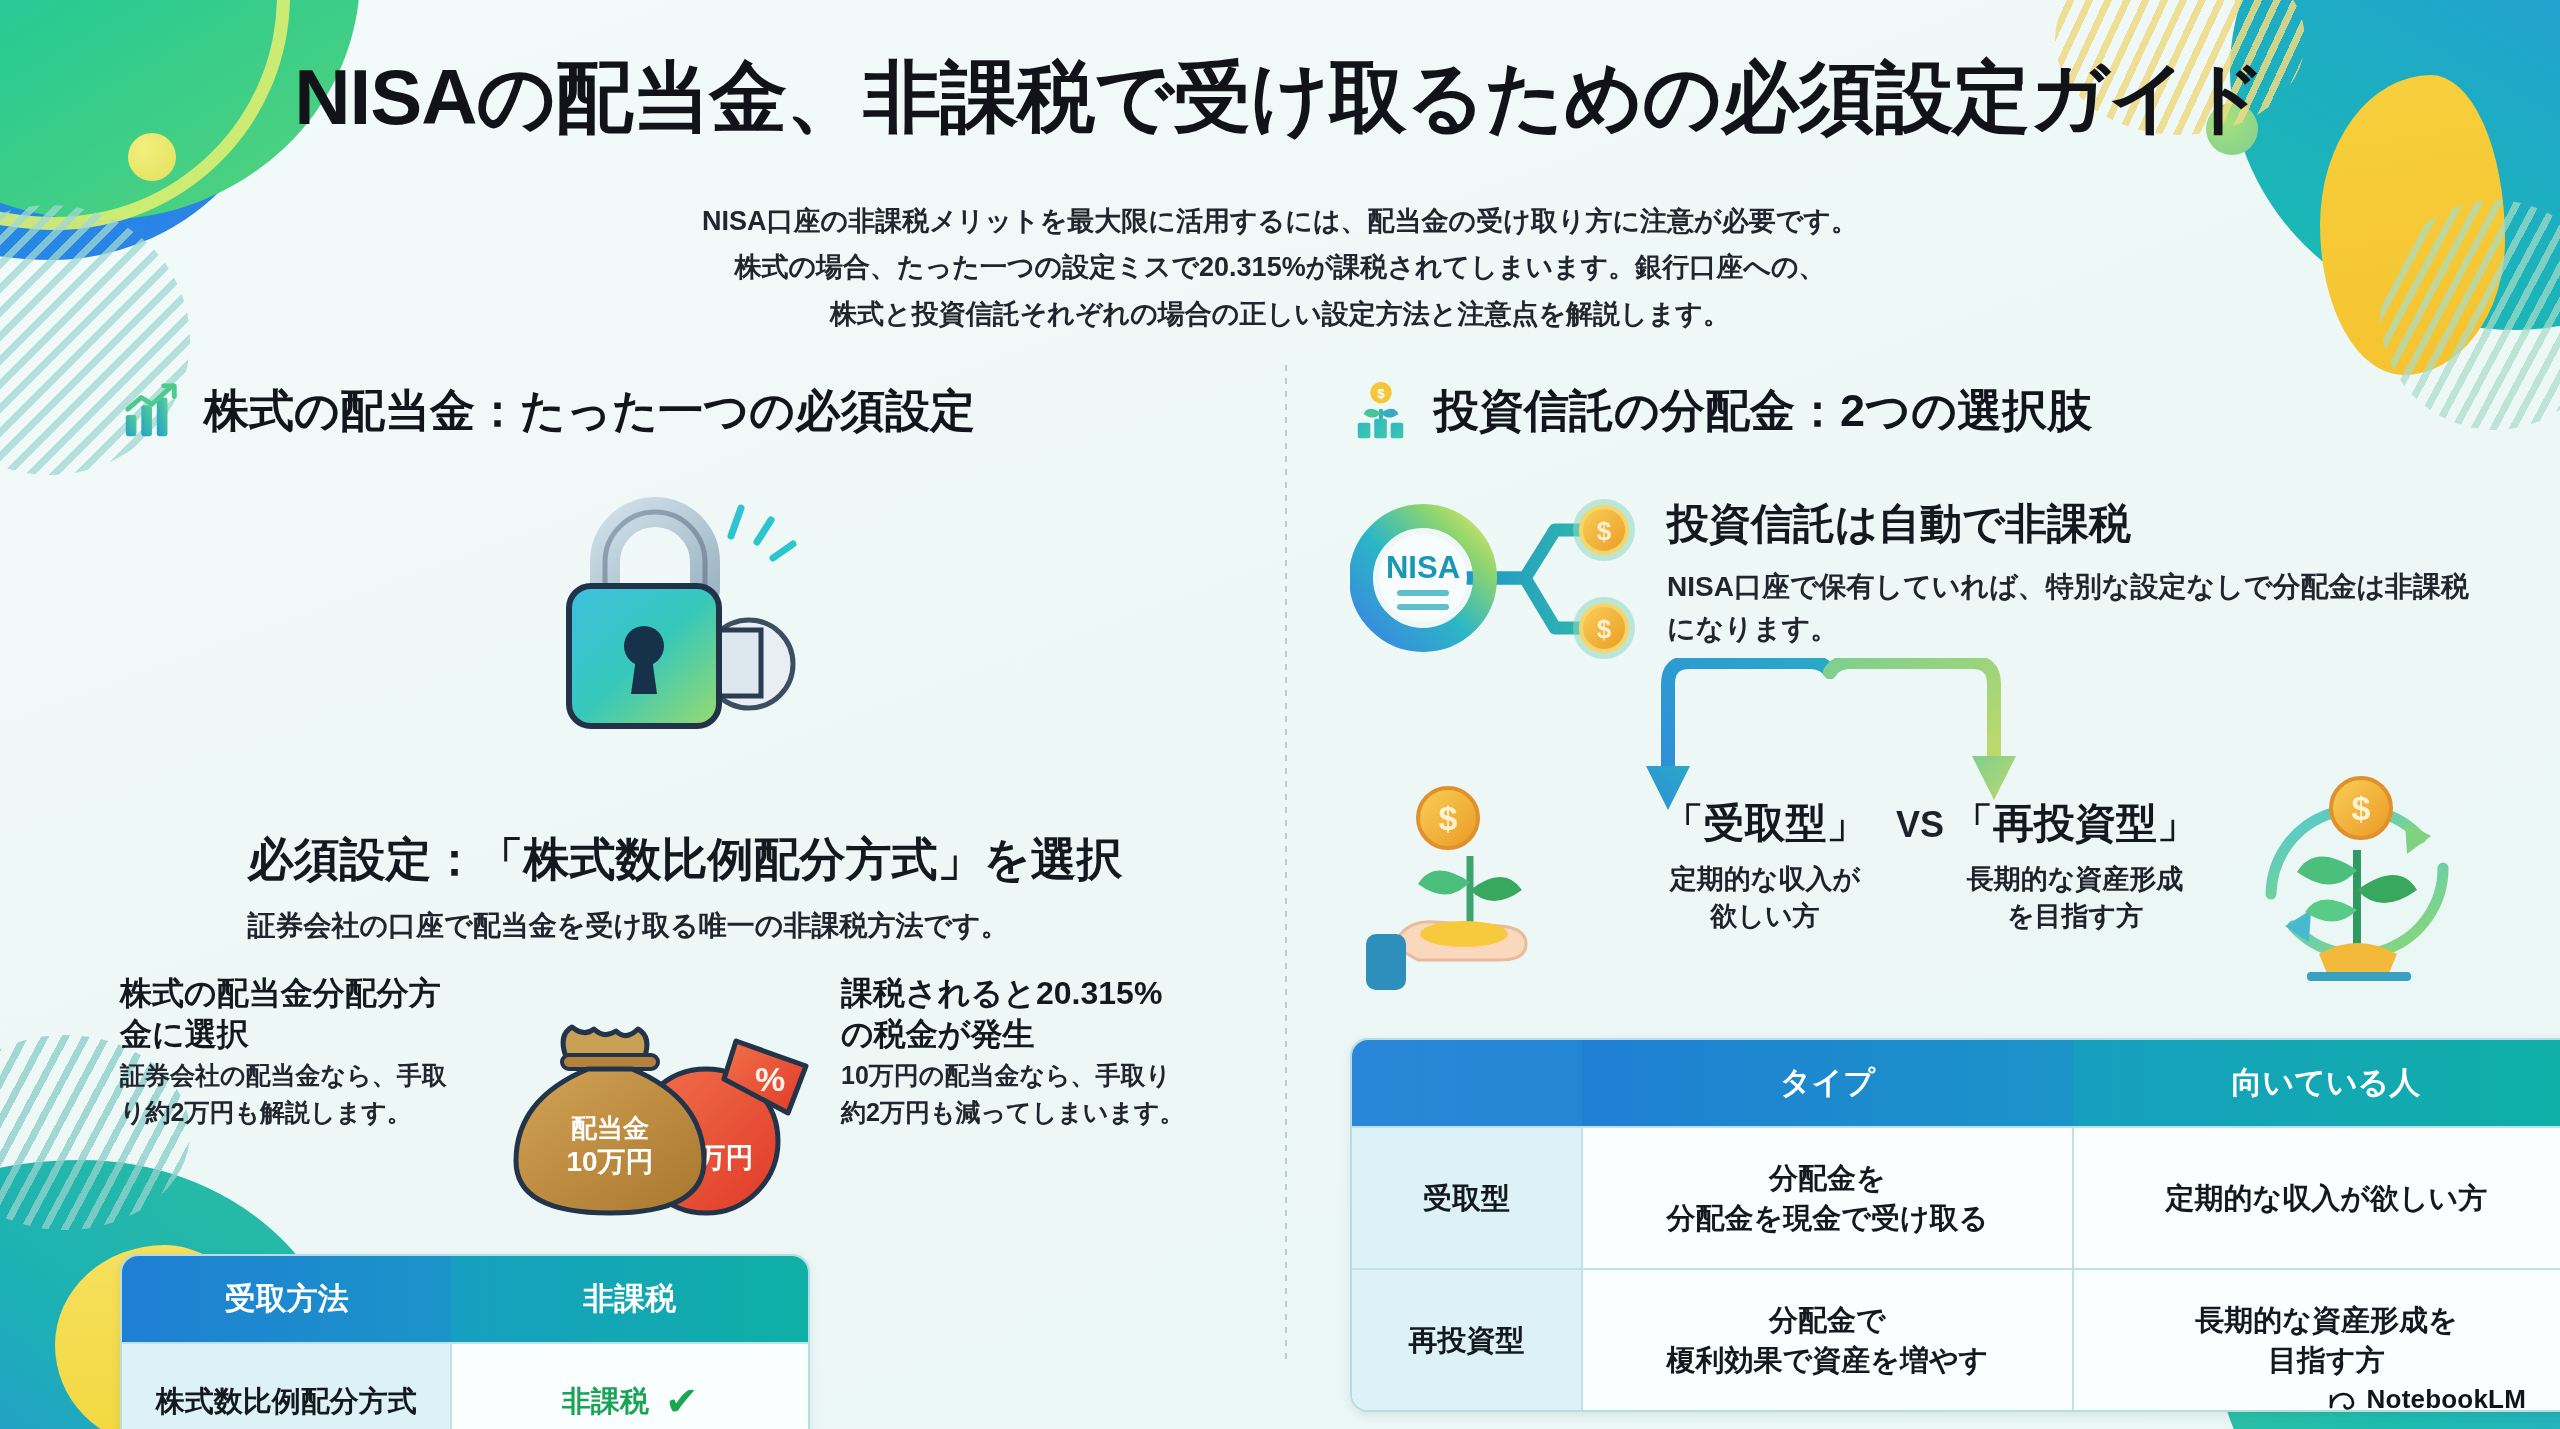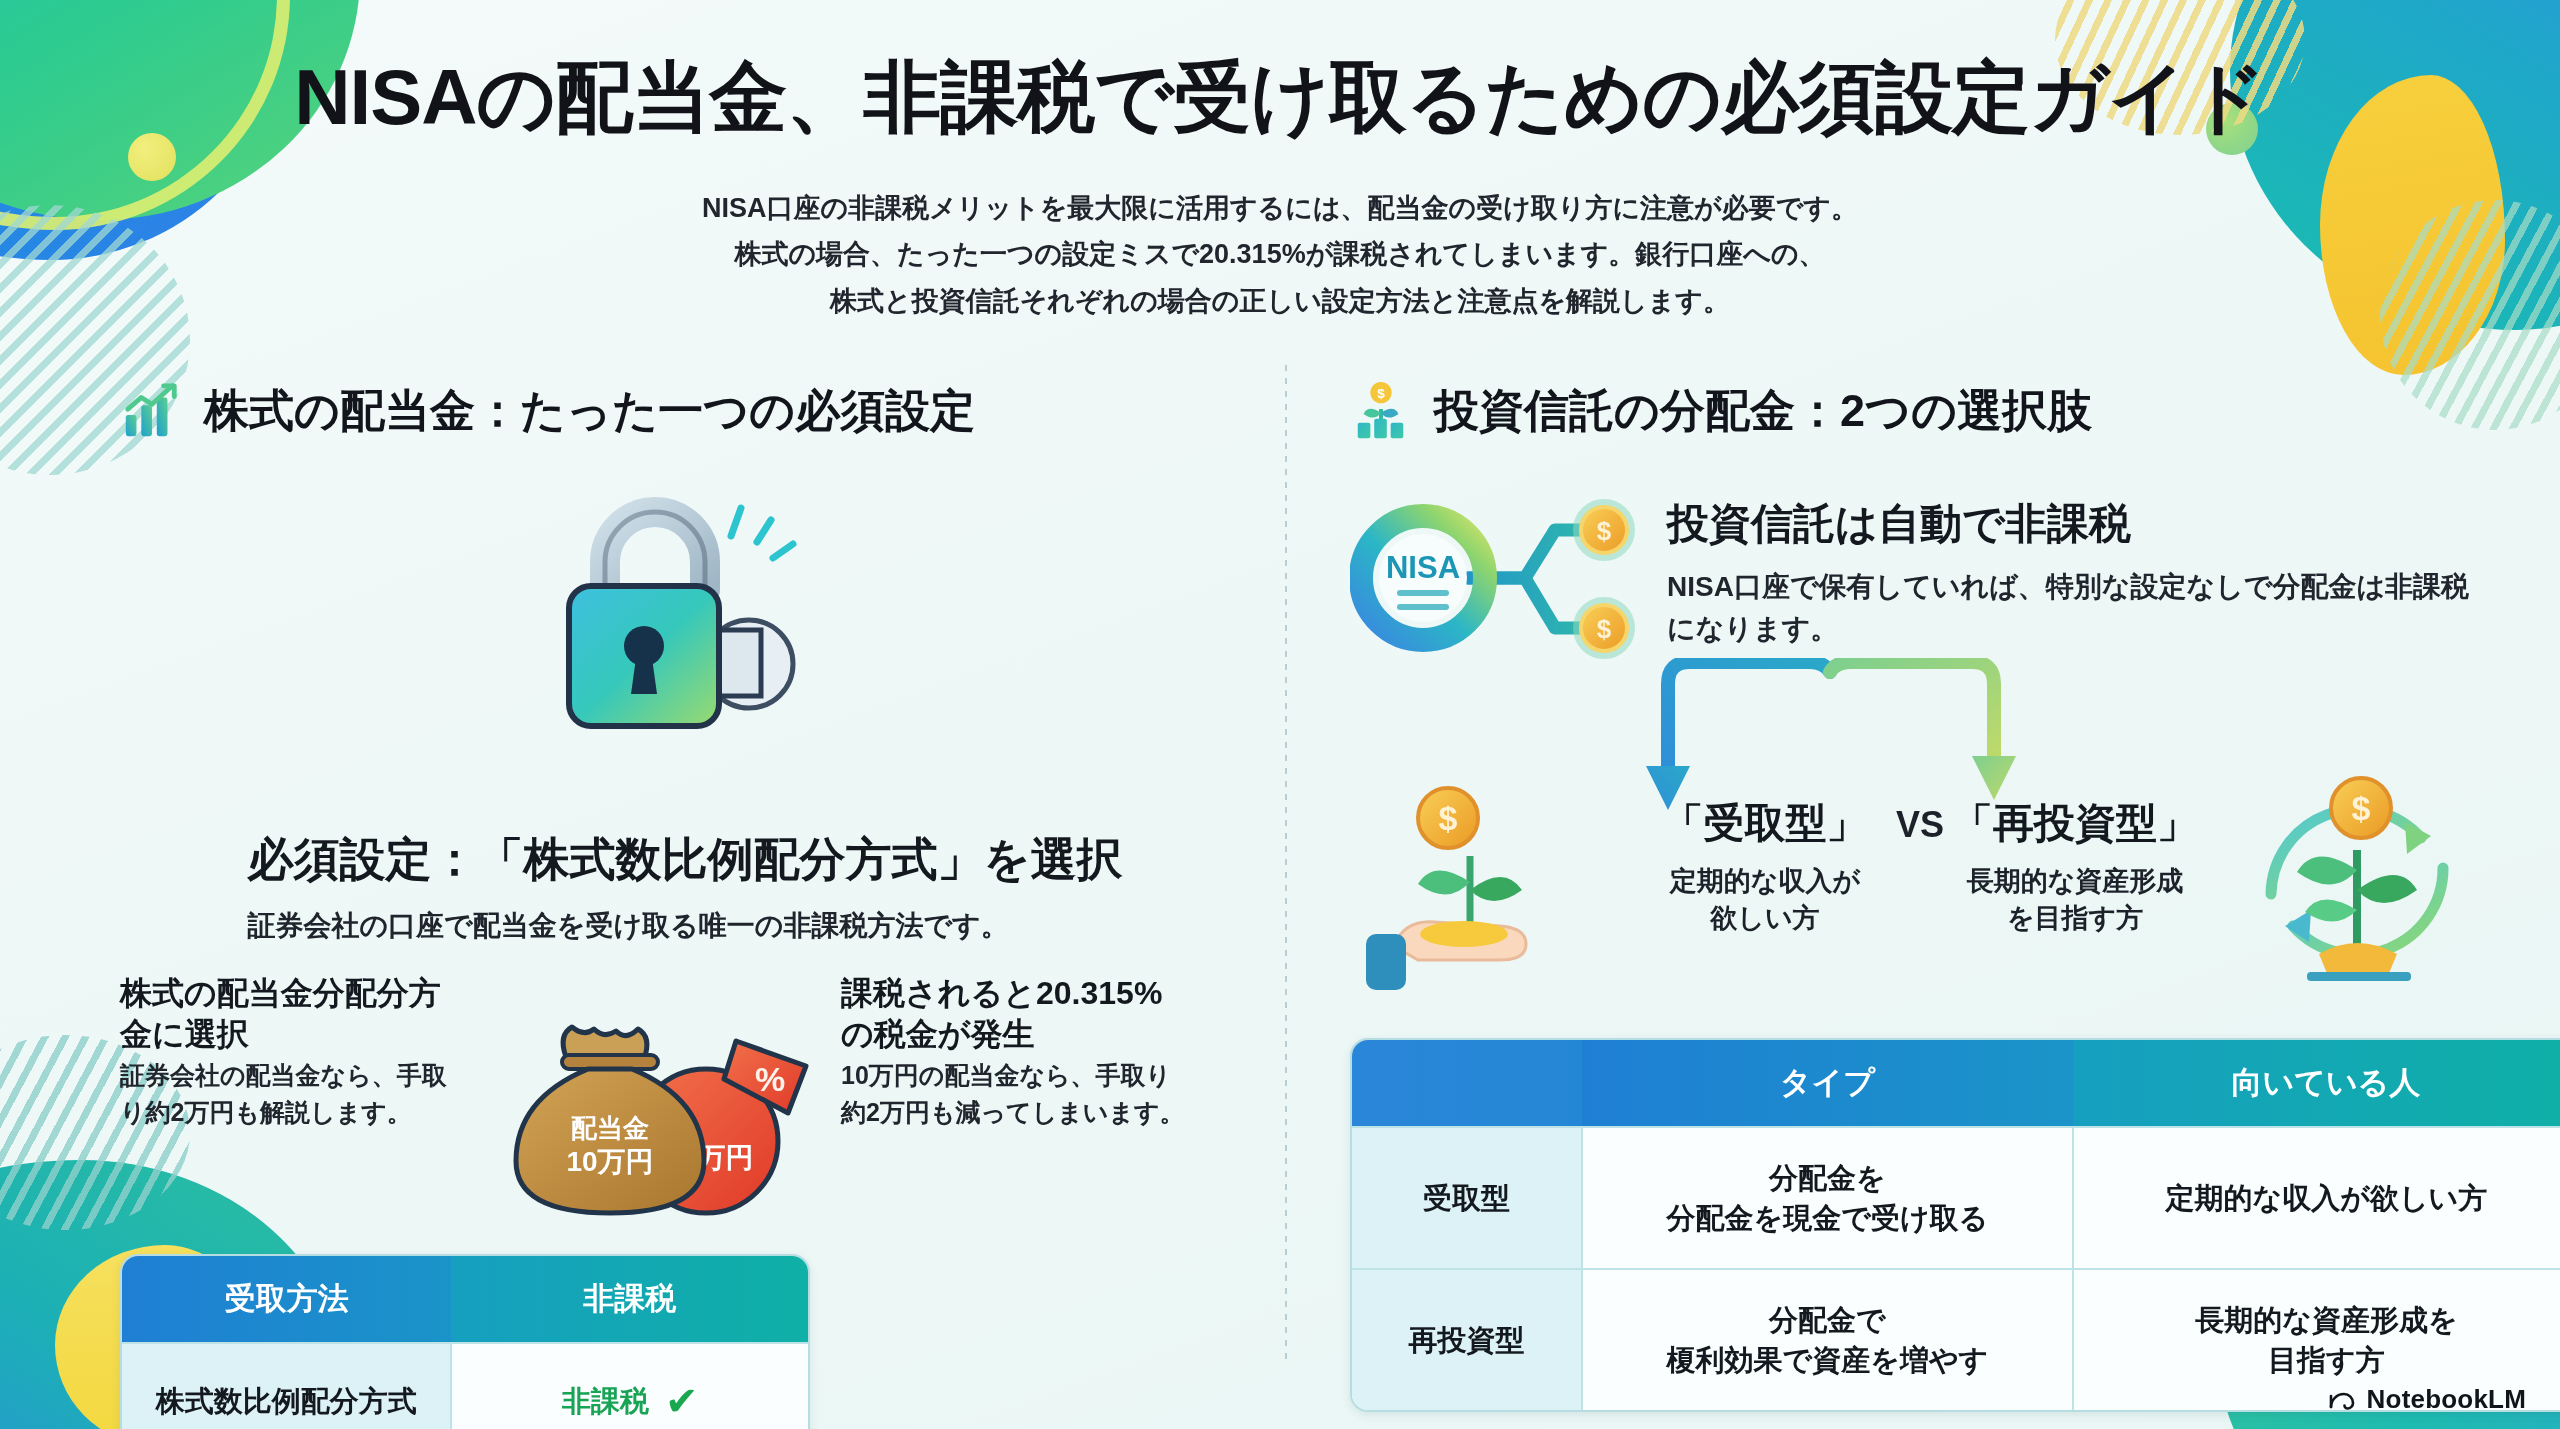--- a/index.html
+++ b/index.html
@@ -101,21 +101,21 @@
   
   .page { position: relative; width: 2560px; height: 1429px; z-index: 5; }
 
   .title {
     position: absolute; left: 0; right: 0; top: 46px;
     text-align: center;
     font-size: 78px; font-weight: 800; color: #111318;
     letter-spacing: -1px;
   }
   .subtitle {
-    position: absolute; left: 0; right: 0; top: 185px;
+    position: absolute; left: 0; right: 0; top: 198px;
     text-align: center;
     font-size: 27px; font-weight: 600; line-height: 1.72; color: #21262e;
   }
 
   .divider {
     position: absolute; left: 1285px; top: 365px;
     width: 2px; height: 1000px;
     background: repeating-linear-gradient(180deg,#b8cdd4 0 6px,transparent 6px 13px);
   }
 
@@ -194,21 +194,21 @@
   .nisa-p { margin-top: 14px; font-size: 28px; font-weight: 600; color: #21262e; line-height: 1.5; }
 
   
   .vs-wrap { position: relative; margin-top: 40px; height: 290px; }
   .vs-center {
     position: absolute; left: 265px; top: 78px; width: 610px;
     display: flex; align-items: flex-start; justify-content: center; gap: 2px;
   }
   .vs-side { width: 258px; text-align: center; }
   .vs-label { font-size: 41px; font-weight: 800; color: #14181f; white-space: nowrap; }
-  .vs-sub { margin-top: 12px; font-size: 27px; font-weight: 600; color: #1d222a; line-height: 1.38; }
+  .vs-sub { margin-top: 12px; font-size: 27px; font-weight: 600; color: #1d222a; line-height: 1.38; font-family: Liberation Mono, monospace; }
   .vs-mid { font-size: 36px; font-weight: 800; color: #1d222a; padding-top: 8px; }
   .hand-art { position: absolute; left: 10px; top: 60px; width: 245px; height: 225px; }
   .plant-art { position: absolute; right: 10px; top: 40px; width: 245px; height: 245px; }
   .arrow-svg { position: absolute; left: 130px; top: -60px; width: 700px; height: 200px; }
 
   
   .wm {
     position: absolute; right: 34px; bottom: 14px;
     display: flex; align-items: center; gap: 10px;
     font-size: 26px; font-weight: 700; color: #10151b; letter-spacing: .2px;

